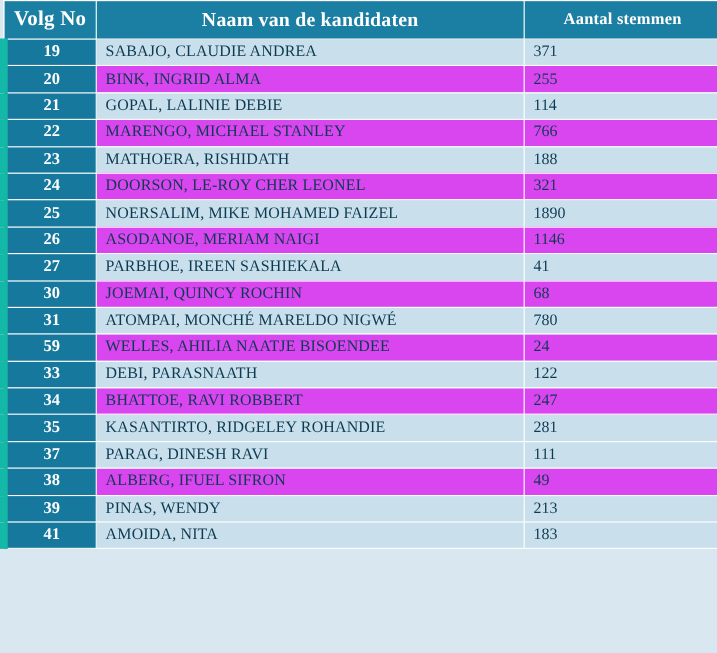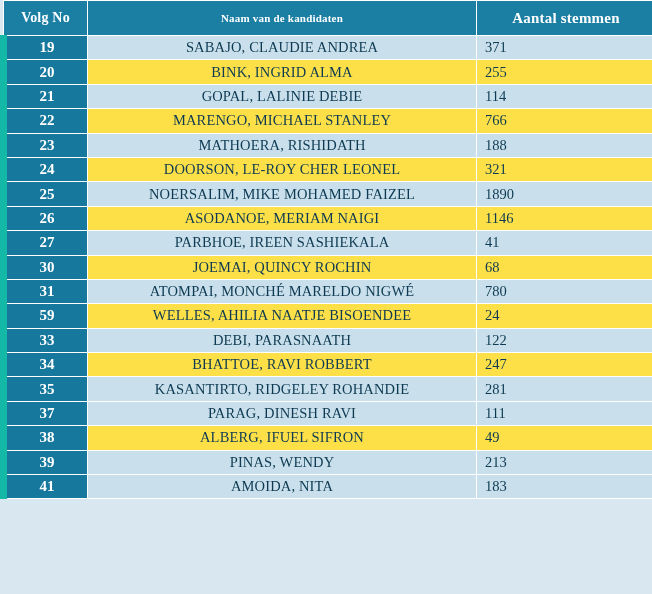--- a/index.html
+++ b/index.html
@@ -34,55 +34,55 @@
     font-family: "Liberation Serif", serif;
     font-weight: bold;
     font-size: 16px;
     height: 30px;
     padding: 2px 6px;
     border: 1px solid #ffffff;
     text-align: center;
     vertical-align: middle;
     letter-spacing: 0.2px;
   }
-  thead th.th-volg { font-size: 14px; }
-  thead th.th-naam { font-size: 11px; }
+  thead th.th-volg { font-size: 19px; }
+  thead th.th-naam { font-size: 18px; }
   thead th.th-stem { font-size: 15px; }
 
   tbody td {
     height: 23.4px;
     padding: 0 8px;
     border: 1px solid #ffffff;
     font-size: 14.5px;
     vertical-align: middle;
     color: #123e55;
   }
   tbody td.volg {
     background: #16789c;
     color: #ffffff;
     text-align: center;
     font-weight: bold;
     font-size: 15px;
     border-left: 7px solid #14b8a6;
   }
   tbody td.naam {
     background: #c9dfeb;
-    text-align: center;
+    text-align: left;
     color: #0d3a52;
     letter-spacing: 0.15px;
   }
   tbody td.stem {
     background: #c9dfeb;
     text-align: left;
     color: #0d3a52;
     padding-right: 12px;
   }
   tbody tr.alt td.naam,
   tbody tr.alt td.stem {
-    background: #fde047;
+    background: #d946ef;
   }
 </style>
 </head>
 <body>
 
 <div class="table-wrap">
   <table class="results">
     <colgroup>
       <col class="c-volg">
       <col class="c-naam">

